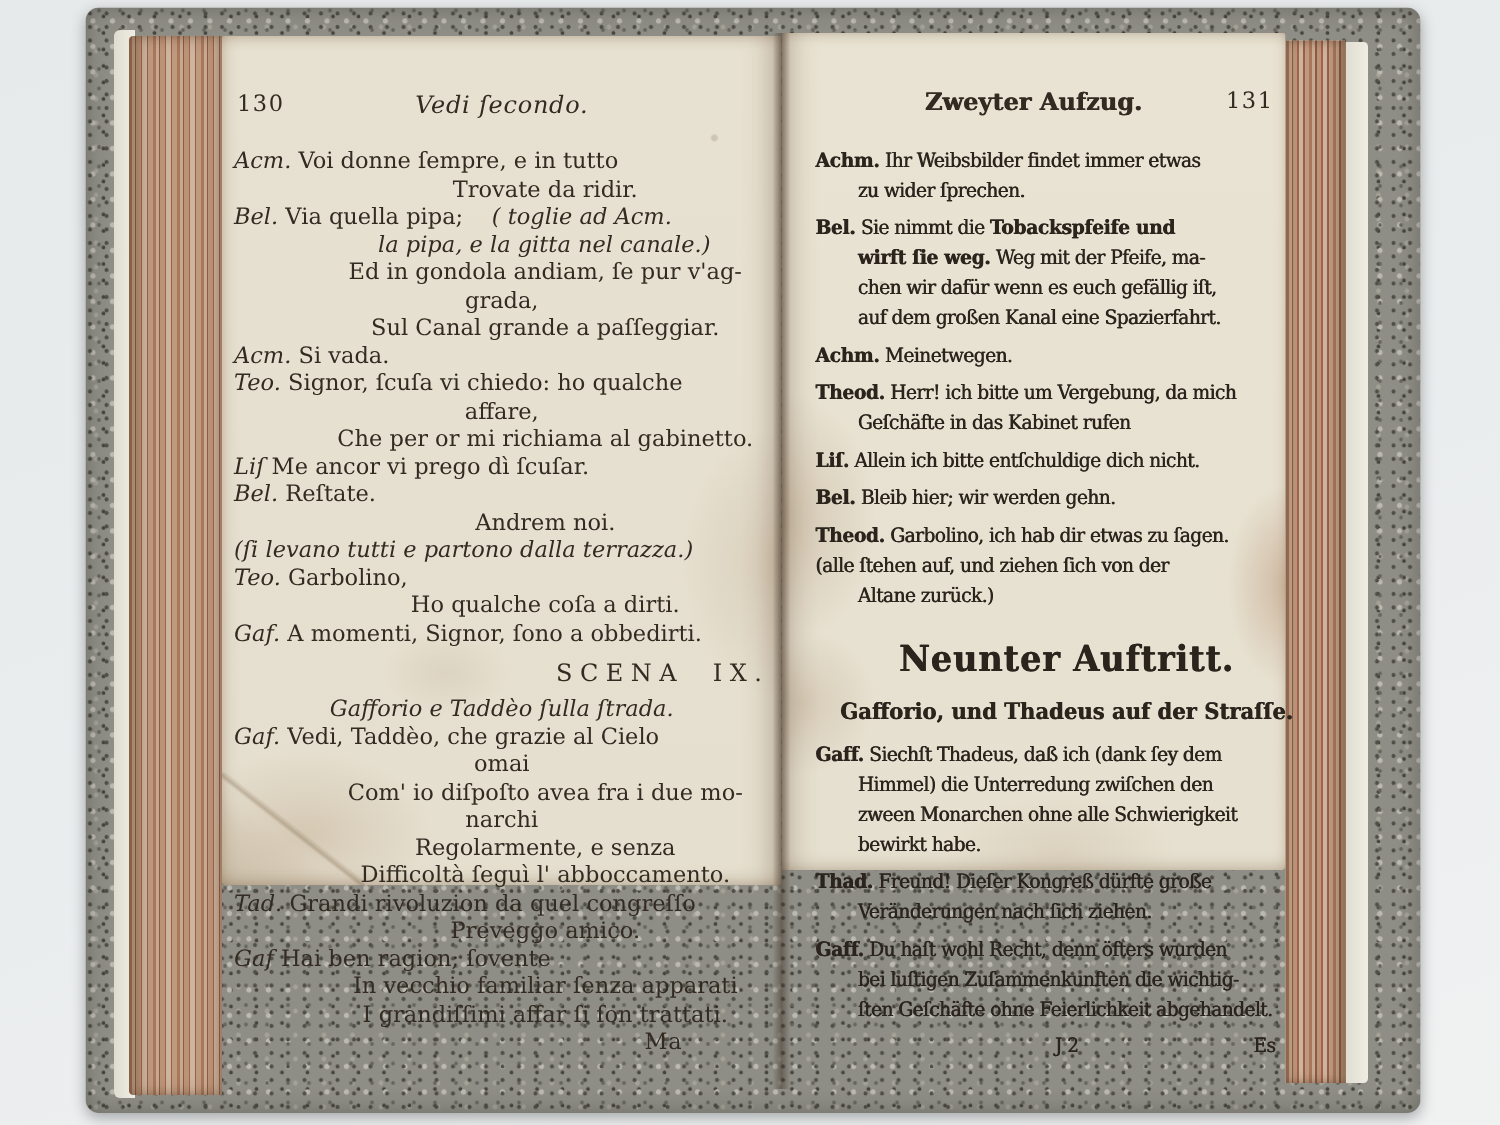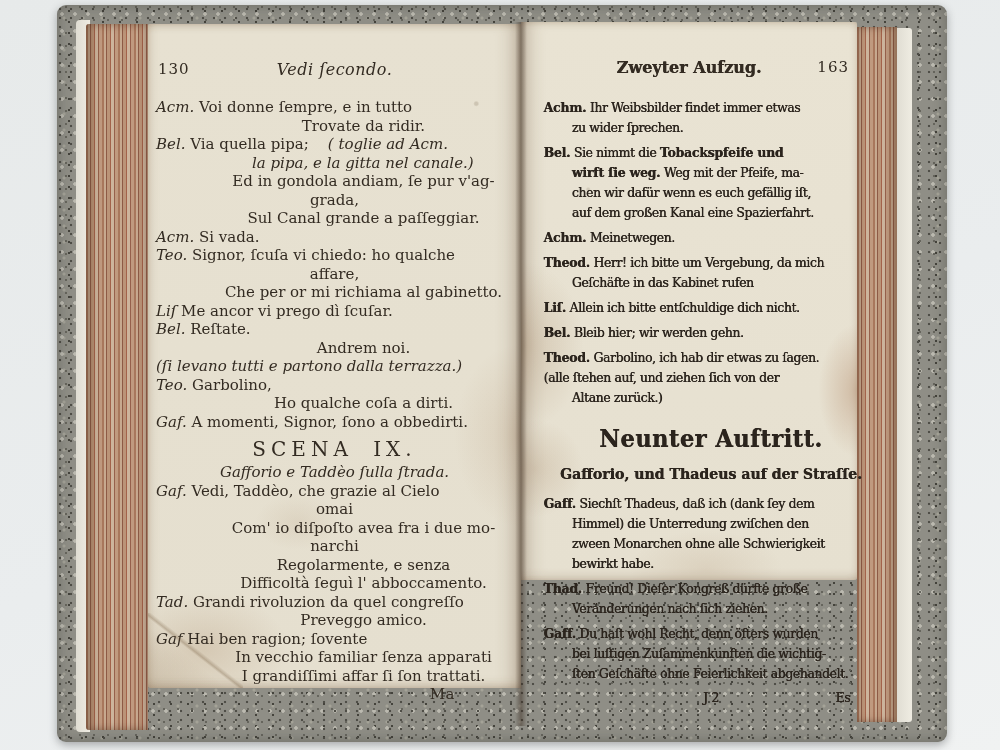--- a/index.html
+++ b/index.html
@@ -31,21 +31,21 @@
       #a8775c 0 2px,#c7a98f 2px 4px,#8d5a45 4px 5px,#bb9478 5px 8px,
       #a3624a 8px 9px,#cdb49c 9px 12px,#96604b 12px 13px,#c09a7f 13px 16px);
   }
   .fore-edge-left{left:86px;top:24px;width:62px;height:706px;border-radius:3px 0 0 3px;
     box-shadow:inset 6px 0 10px rgba(70,45,30,.35), inset -4px 0 6px rgba(70,45,30,.25);}
   .fore-edge-right{left:857px;top:27px;width:40px;height:695px;
     box-shadow:inset -5px 0 8px rgba(70,45,30,.35), inset 3px 0 5px rgba(70,45,30,.25);}
   
   .pg{position:absolute;color:#332b22;}
   .pg-left{
-    left:148px;top:24px;width:373px;height:664px;border-radius:2px 0 0 3px;
+    left:148px;top:24px;width:373px;height:566px;border-radius:2px 0 0 3px;
     background-image:
       radial-gradient(ellipse 120px 80px at 15% 94%, rgba(150,110,70,.20), transparent 70%),
       radial-gradient(ellipse 90px 130px at 99% 62%, rgba(150,110,70,.16), transparent 70%),
       radial-gradient(ellipse 60px 40px at 40% 75%, rgba(140,105,65,.10), transparent 70%),
       radial-gradient(circle at 88% 12%, rgba(90,70,45,.18) 1.5px, transparent 3px),
       linear-gradient(#e7e1d1,#e5dfcf);
     box-shadow:inset -16px 0 20px -12px rgba(90,65,40,.45),
                inset 5px 0 12px -6px rgba(130,95,60,.40),
                inset 0 -8px 12px -8px rgba(120,90,60,.35),
                inset 0 6px 9px -7px rgba(120,90,60,.35);
@@ -80,21 +80,21 @@
   .pg-right .pg-header .pnum{right:8px;}
   .pg-left .pg-header .rtitle{font-style:italic;letter-spacing:.5px;}
   .pg-right .pg-header .rtitle{font-weight:bold;text-shadow:.4px 0 0 currentColor;}
   
   .pg-body{white-space:pre-wrap;}
   .pg-left .pg-body{margin-top:16px;padding:0 8px 0 8px;font-size:15px;line-height:18.5px;}
   .pg-left .ln.in1{padding-left:58px;text-align:center;}
   .pg-left .ln.in2{padding-left:96px;}
   .pg-left .ln.ctr{text-align:center;}
   .pg-left .ln.rgt{text-align:right;padding-right:58px;}
-  .pg-left .ln.scene{text-align:center;font-size:20px;line-height:24px;letter-spacing:5px;word-spacing:9px;margin:6px 0 2px;}
+  .pg-left .ln.scene{text-align:right;font-size:16px;line-height:24px;letter-spacing:5px;word-spacing:9px;margin:6px 0 2px;}
   .pg-left [data-role="speaker"],.pg-left [data-role="stage"]{font-style:italic;}
   .pg-left [data-role="cw"]{letter-spacing:.5px;text-align:right;}
 
   .pg-right .pg-body{
     margin-top:18px;padding:0 2px 0 24px;font-size:13.2px;line-height:20px;
     letter-spacing:-.4px;color:#2b241d;text-shadow:.4px 0 0 currentColor;
     transform:scaleX(.94);transform-origin:left top;width:106%;
   }
   .pg-right .ln.in1{padding-left:30px;}
   .pg-right .ln.para{margin-top:5px;}
@@ -121,18 +121,18 @@
     <span class="pnum">130</span>
     <span class="rtitle">Vedi ſecondo.</span>
   </div>
   <div class="pg-body"><div class="ln"><span data-role="speaker">Acm.</span><span> Voi donne ſempre, e in tutto</span></div><div class="ln in1"><span>Trovate da ridir.</span></div><div class="ln"><span data-role="speaker">Bel.</span><span> Via quella pipa;    </span><span data-role="stage">( toglie ad Acm.</span></div><div class="ln in2"><span data-role="stage">la pipa, e la gitta nel canale.)</span></div><div class="ln in1"><span>Ed in gondola andiam, ſe pur v'ag-</span></div><div class="ln ctr"><span>grada,</span></div><div class="ln in1"><span>Sul Canal grande a paſſeggiar.</span></div><div class="ln"><span data-role="speaker">Acm.</span><span> Si vada.</span></div><div class="ln"><span data-role="speaker">Teo.</span><span> Signor, ſcuſa vi chiedo: ho qualche</span></div><div class="ln ctr"><span>affare,</span></div><div class="ln in1"><span>Che per or mi richiama al gabinetto.</span></div><div class="ln"><span data-role="speaker">Liſ</span><span> Me ancor vi prego dì ſcuſar.</span></div><div class="ln"><span data-role="speaker">Bel.</span><span> Reſtate.</span></div><div class="ln in1"><span>Andrem noi.</span></div><div class="ln"><span data-role="stage">(ſi levano tutti e partono dalla terrazza.)</span></div><div class="ln"><span data-role="speaker">Teo.</span><span> Garbolino,</span></div><div class="ln in1"><span>Ho qualche coſa a dirti.</span></div><div class="ln"><span data-role="speaker">Gaf.</span><span> A momenti, Signor, ſono a obbedirti.</span></div><div class="ln scene"><span>SCENA IX.</span></div><div class="ln ctr"><span data-role="stage">Gafforio e Taddèo ſulla ſtrada.</span></div><div class="ln"><span data-role="speaker">Gaf.</span><span> Vedi, Taddèo, che grazie al Cielo</span></div><div class="ln ctr"><span>omai</span></div><div class="ln in1"><span>Com' io diſpoſto avea fra i due mo-</span></div><div class="ln ctr"><span>narchi</span></div><div class="ln in1"><span>Regolarmente, e senza</span></div><div class="ln in1"><span>Difficoltà ſeguì l' abboccamento.</span></div><div class="ln"><span data-role="speaker">Tad.</span><span> Grandi rivoluzion da quel congreſſo</span></div><div class="ln in1"><span>Preveggo amico.</span></div><div class="ln"><span data-role="speaker">Gaf</span><span> Hai ben ragion; ſovente</span></div><div class="ln in1"><span>In vecchio familiar ſenza apparati</span></div><div class="ln in1"><span>I grandiſſimi affar ſi ſon trattati.</span></div><div class="ln rgt"><span data-role="cw">Ma</span></div></div>
   <div class="crease"></div>
 </div>
 
 <div class="pg pg-right">
   <div class="pg-header">
     <span class="rtitle">Zweyter Aufzug.</span>
-    <span class="pnum">163</span>
+    <span class="pnum">131</span>
   </div>
   <div class="pg-body"><div class="ln"><span data-role="speaker">Achm.</span><span> Ihr Weibsbilder findet immer etwas</span></div><div class="ln in1"><span>zu wider ſprechen.</span></div><div class="ln para"><span data-role="speaker">Bel.</span><span> Sie nimmt die </span><span data-role="em">Tobackspfeife und</span></div><div class="ln in1"><span data-role="em">wirft ſie weg.</span><span> Weg mit der Pfeife, ma-</span></div><div class="ln in1"><span>chen wir dafür wenn es euch gefällig iſt,</span></div><div class="ln in1"><span>auf dem großen Kanal eine Spazierfahrt.</span></div><div class="ln para"><span data-role="speaker">Achm.</span><span> Meinetwegen.</span></div><div class="ln para"><span data-role="speaker">Theod.</span><span> Herr! ich bitte um Vergebung, da mich</span></div><div class="ln in1"><span>Geſchäfte in das Kabinet rufen</span></div><div class="ln para"><span data-role="speaker">Liſ.</span><span> Allein ich bitte entſchuldige dich nicht.</span></div><div class="ln para"><span data-role="speaker">Bel.</span><span> Bleib hier; wir werden gehn.</span></div><div class="ln para"><span data-role="speaker">Theod.</span><span> Garbolino, ich hab dir etwas zu ſagen.</span></div><div class="ln"><span>(alle ſtehen auf, und ziehen ſich von der</span></div><div class="ln in1"><span>Altane zurück.)</span></div><div class="ln head1"><span>Neunter Auftritt.</span></div><div class="ln head2"><span>Gafforio, und Thadeus auf der Straſſe.</span></div><div class="ln para2"><span data-role="speaker">Gaff.</span><span> Siechſt Thadeus, daß ich (dank ſey dem</span></div><div class="ln in1"><span>Himmel) die Unterredung zwiſchen den</span></div><div class="ln in1"><span>zween Monarchen ohne alle Schwierigkeit</span></div><div class="ln in1"><span>bewirkt habe.</span></div><div class="ln para"><span data-role="speaker">Thad.</span><span> Freund! Dieſer Kongreß dürfte große</span></div><div class="ln in1"><span>Veränderungen nach ſich ziehen.</span></div><div class="ln para"><span data-role="speaker">Gaff.</span><span> Du haſt wohl Recht, denn öfters wurden</span></div><div class="ln in1"><span>bei luſtigen Zuſammenkunften die wichtig-</span></div><div class="ln in1"><span>ſten Geſchäfte ohne Feierlichkeit abgehandelt.</span></div><div class="ln ftr"><span data-role="sig">J 2</span><span data-role="cw">Es</span></div></div>
 </div>
 
 <div class="gutter"></div>
 
 </body></html>

